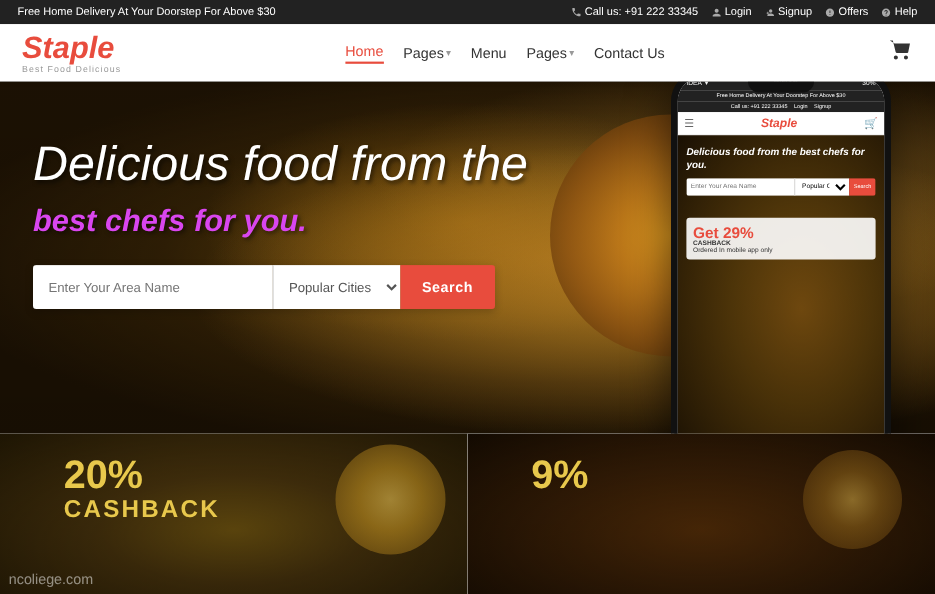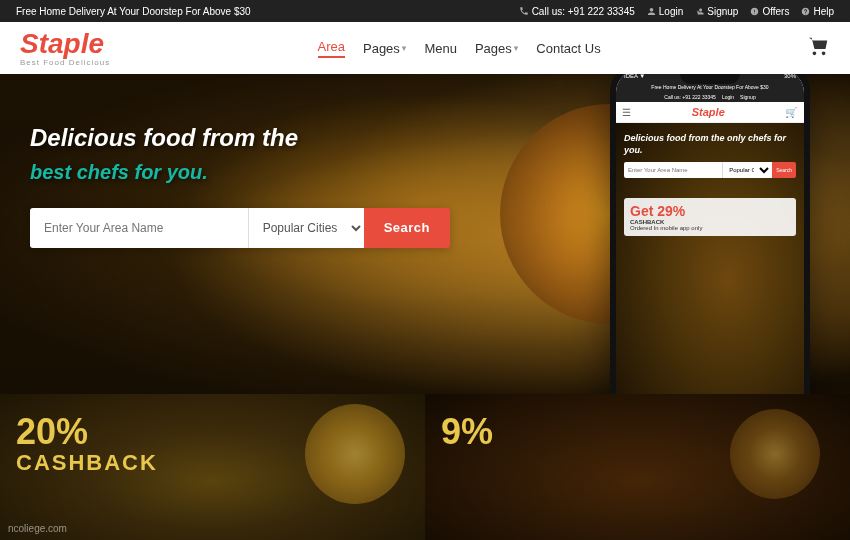--- a/index.html
+++ b/index.html
@@ -80,31 +80,31 @@
         radial-gradient(ellipse at 50% 40%, rgba(180,120,20,0.5) 0%, transparent 40%),
         radial-gradient(ellipse at 80% 30%, rgba(220,160,60,0.4) 0%, transparent 35%);
     }
 
     .hero-content {
       position: relative;
       z-index: 2;
       padding: 50px 30px 30px;
     }
     .hero-title {
-      font-size: 24px;
-      color: #fff;
-      font-weight: bold;
+      font-size: 44px;
+      color: #fff;
+      font-weight: normal;
       font-style: italic;
       line-height: 1.2;
       text-shadow: 2px 2px 4px rgba(0,0,0,0.5);
       margin-bottom: 8px;
     }
     .hero-subtitle {
-      font-size: 20px;
-      color: #14b8a6;
+      font-size: 28px;
+      color: #d946ef;
       font-weight: bold;
       font-style: italic;
       text-shadow: 2px 2px 4px rgba(0,0,0,0.5);
       margin-bottom: 24px;
     }
 
     .search-bar {
       display: flex;
       width: 420px;
       height: 40px;
@@ -252,20 +252,21 @@
       background: #f5f5f5;
       height: 146px;
       display: flex;
       gap: 0;
       overflow: hidden;
     }
     .promo-card {
       flex: 1;
       position: relative;
       overflow: hidden;
+      padding-left: 42px;
     }
     .promo-card .bg {
       position: absolute;
       inset: 0;
       background: linear-gradient(rgba(0,0,0,0.3), rgba(0,0,0,0.4));
     }
     .promo-card-1 .bg-img {
       position: absolute;
       inset: 0;
       background: radial-gradient(ellipse at 50% 60%, #8b6914 0%, #5a4010 40%, #2a1e05 100%);
@@ -290,21 +291,21 @@
       font-size: 22px;
       font-weight: bold;
       color: #e8c84c;
       letter-spacing: 2px;
     }
     .watermark {
       position: absolute;
       bottom: 6px;
       left: 8px;
       color: rgba(255,255,255,0.5);
-      font-size: 10px;
+      font-size: 13px;
       z-index: 3;
     }
   </style>
 </head>
 <body>
 
 <div class="announcement-bar">
   <span class="left">Free Home Delivery At Your Doorstep For Above $30</span>
   <div class="right">
     <span>
@@ -339,21 +340,21 @@
     </span>
   </div>
 </div>
 
 <div class="navbar">
   <div class="logo">
     <span class="logo-text">Staple</span>
     <span class="logo-sub">Best Food Delicious</span>
   </div>
   <nav class="nav-links">
-    <a href="#" class="active">Area</a>
+    <a href="#" class="active">Home</a>
     <a href="#">
         <span>Pages</span>
         <span class="arrow">▾</span>
       </a>
     <a href="#">Menu</a>
     <a href="#">
         <span>Pages</span>
         <span class="arrow">▾</span>
       </a>
     <a href="#">Contact Us</a>
@@ -406,21 +407,21 @@
         <span>Signup</span>
       </div>
 
       <div class="phone-nav">
         <span class="phone-hamburger">☰</span>
         <span class="phone-logo">Staple</span>
         <span class="phone-cart-icon">🛒</span>
       </div>
 
       <div class="phone-hero">
-        <div class="phone-hero-title">Delicious food from the only chefs for you.</div>
+        <div class="phone-hero-title">Delicious food from the best chefs for you.</div>
         <div class="phone-search">
           <input type="text" placeholder="Enter Your Area Name" style="">
           <select>
             <option>Popular Cities</option>
           </select>
           <button style="background:#e84c3d;color:#fff;border:none;font-size:5px;padding:0 4px;cursor:pointer;">Search</button>
         </div>
 
         <div class="phone-cashback">
           <div class="pct">Get 29%</div>

